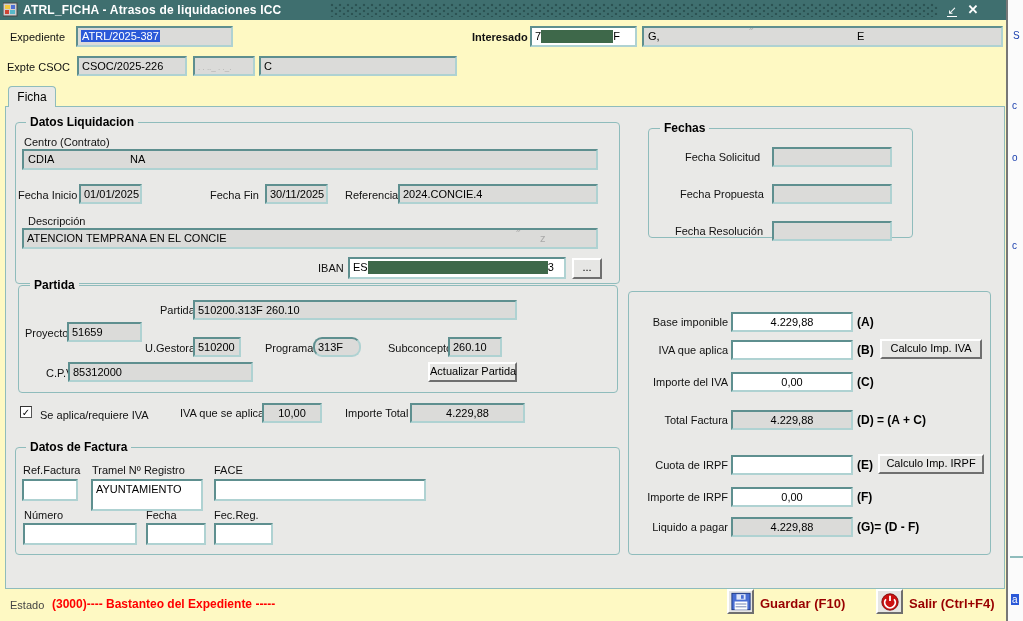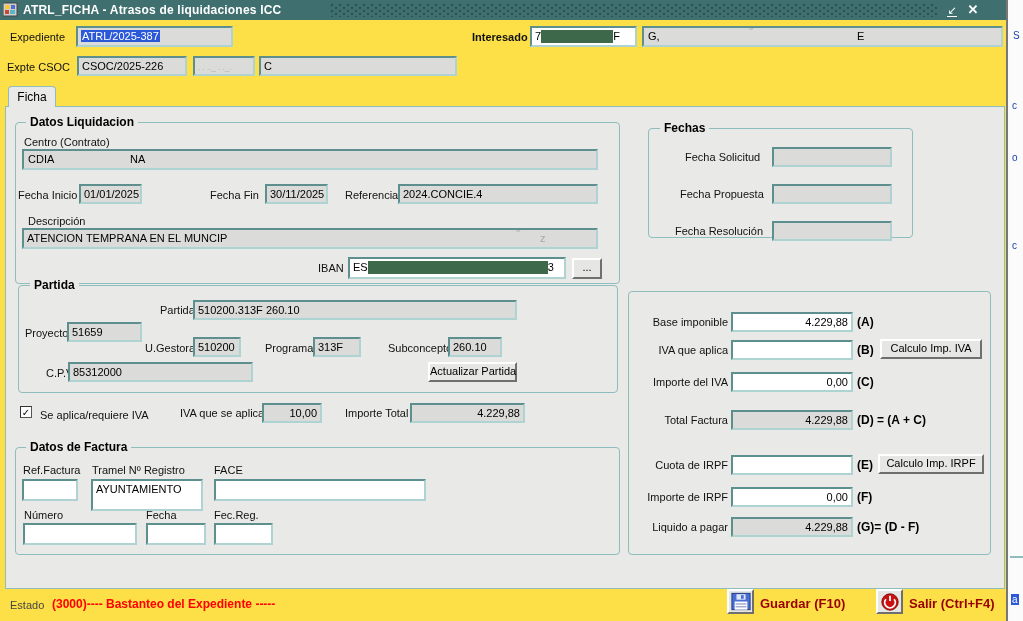--- a/index.html
+++ b/index.html
@@ -1,40 +1,40 @@
 <!DOCTYPE html>
 <html><head>
 <meta charset="utf-8">
 <style>
   * { box-sizing: border-box; margin: 0; padding: 0; }
   html,body { width:1023px; height:621px; }
   body { font-family:"Liberation Sans",sans-serif; font-size:11px; color:#000; background:#fafafa; }
   #screen { position:relative; width:1023px; height:621px; overflow:hidden; background:#fafafa; }
-  #win { position:absolute; left:0; top:0; width:1008px; height:621px; background:#fde047; border-right:2px solid #777; }
+  #win { position:absolute; left:0; top:0; width:1008px; height:621px; background:#fef9c3; border-right:2px solid #777; }
 
   
   .titlebar { position:absolute; left:0; top:0; width:100%; height:20px; background:#3F6F6F; }
   .titlebar .ttl { position:absolute; left:23px; top:3px; color:#fff; font-size:12px; font-weight:bold; letter-spacing:.2px; }
   .tb-pattern { position:absolute; left:330px; top:3px; width:608px; height:14px;
     background-image: radial-gradient(circle at 2px 2px,#2C5353 1.4px, rgba(0,0,0,0) 1.6px),
                       radial-gradient(circle at 6px 5px,#2C5353 1.4px, rgba(0,0,0,0) 1.6px);
     background-size:8px 6px; }
   .tb-btn { position:absolute; top:2px; width:16px; height:16px; color:#fff; font-size:12px; line-height:16px; text-align:center; cursor:default; }
   .tb-restore span { border-bottom:1px solid #fff; padding-bottom:0px; font-size:11px; }
   .tb-close { font-size:13px; font-weight:bold; }
   .app-icon { position:absolute; left:3px; top:2px; }
 
   
   .lbl { position:absolute; white-space:nowrap; font-size:11px; color:#111; }
   .bold { font-weight:bold; }
   .fld { position:absolute; height:20px; background:#DBDBD9; border:2px solid;
          border-color:#5E8F8F #AFD2D2 #AFD2D2 #5E8F8F; padding:1px 3px; font-size:11px;
          white-space:nowrap; overflow:hidden; line-height:14px; }
   .fld.white { background:#fff; }
-  .fld.num { text-align:right; }
+  .fld.num { text-align:center; }
   .btn3d { position:absolute; background:#E6E6E4; border:2px solid; border-color:#FFFFFF #6F6F6F #6F6F6F #FFFFFF;
            font-size:11px; text-align:center; line-height:15px; cursor:default; white-space:nowrap; }
   .grp { position:absolute; border:1px solid #8FBCBC; border-radius:4px; }
   .gtitle { position:absolute; font-size:12px; font-weight:bold; background:#E9E9E7; padding:0 4px; white-space:nowrap; }
   .redact-g { display:inline-block; vertical-align:middle; height:13px; background:#3E684A; margin-top:-2px; }
   .faint { color:#999; opacity:.75; }
   .sel { background:#2B59D8; color:#fff; padding:0 1px; }
   .checkbox { position:absolute; width:12px; height:12px; background:#fff; border:1px solid #555;
               border-top-color:#333; border-left-color:#333; font-size:10px; line-height:11px; text-align:center; }
   .letter { position:absolute; font-size:12px; font-weight:bold; white-space:nowrap; }
@@ -111,42 +111,42 @@
 
     <span class="lbl" style="left:18px; top:189px;">Fecha Inicio</span>
     <div class="fld" style="left:79px; top:184px; width:63px;"><span>01/01/2025</span></div>
     <span class="lbl" style="left:210px; top:189px;">Fecha Fin</span>
     <div class="fld" style="left:265px; top:184px; width:63px;"><span>30/11/2025</span></div>
     <span class="lbl" style="left:345px; top:189px;">Referencia</span>
     <div class="fld" style="left:398px; top:184px; width:200px;"><span>2024.CONCIE.4</span></div>
 
     <span class="lbl" style="left:28px; top:215px;">Descripción</span>
     <div class="fld" style="left:22px; top:228px; width:576px; height:21px;">
-      <span>ATENCION TEMPRANA EN EL MUNCIP</span>
+      <span>ATENCION TEMPRANA EN EL CONCIE</span>
       <span class="faint" style="position:absolute; left:492px; top:-2px;">˝</span>
       <span class="faint" style="position:absolute; left:516px;">z</span>
     </div>
 
     <span class="lbl" style="left:318px; top:262px;">IBAN</span>
     <div class="fld white" style="left:348px; top:257px; width:218px; height:22px;">
       <span>ES</span><span class="redact-g" style="width:180px;"></span><span>3</span>
     </div>
     <div class="btn3d" style="left:572px; top:258px; width:30px; height:21px;">...</div>
 
     <div class="grp" style="left:18px; top:285px; width:600px; height:108px;"></div>
     <span class="gtitle" style="left:30px; top:278px;">Partida</span>
 
     <span class="lbl" style="left:160px; top:304px;">Partida</span>
     <div class="fld" style="left:193px; top:300px; width:324px;"><span>510200.313F 260.10</span></div>
     <span class="lbl" style="left:25px; top:327px;">Proyecto</span>
     <div class="fld" style="left:67px; top:322px; width:75px;"><span>51659</span></div>
     <span class="lbl" style="left:145px; top:342px;">U.Gestora</span>
     <div class="fld" style="left:193px; top:337px; width:48px;"><span>510200</span></div>
     <span class="lbl" style="left:265px; top:342px;">Programa</span>
-    <div class="fld" style="left:313px; top:337px; width:48px;"><span>313F</span></div>
+    <div class="fld" style="left:313px; top:337px; width:48px;border-radius:9px;"><span>313F</span></div>
     <span class="lbl" style="left:388px; top:342px;">Subconcepto</span>
     <div class="fld" style="left:448px; top:337px; width:54px;"><span>260.10</span></div>
     <span class="lbl" style="left:46px; top:367px;">C.P.V.</span>
     <div class="fld" style="left:68px; top:362px; width:185px;"><span>85312000</span></div>
     <div class="btn3d" style="left:428px; top:362px; width:89px; height:20px;">Actualizar Partida</div>
 
     <span class="checkbox" style="left:20px; top:406px;"><span>✓</span></span>
     <span class="lbl" style="left:40px; top:409px;">Se aplica/requiere IVA</span>
     <span class="lbl" style="left:180px; top:407px;">IVA que se aplica</span>
     <div class="fld num" style="left:262px; top:403px; width:60px;"><span>10,00</span></div>

